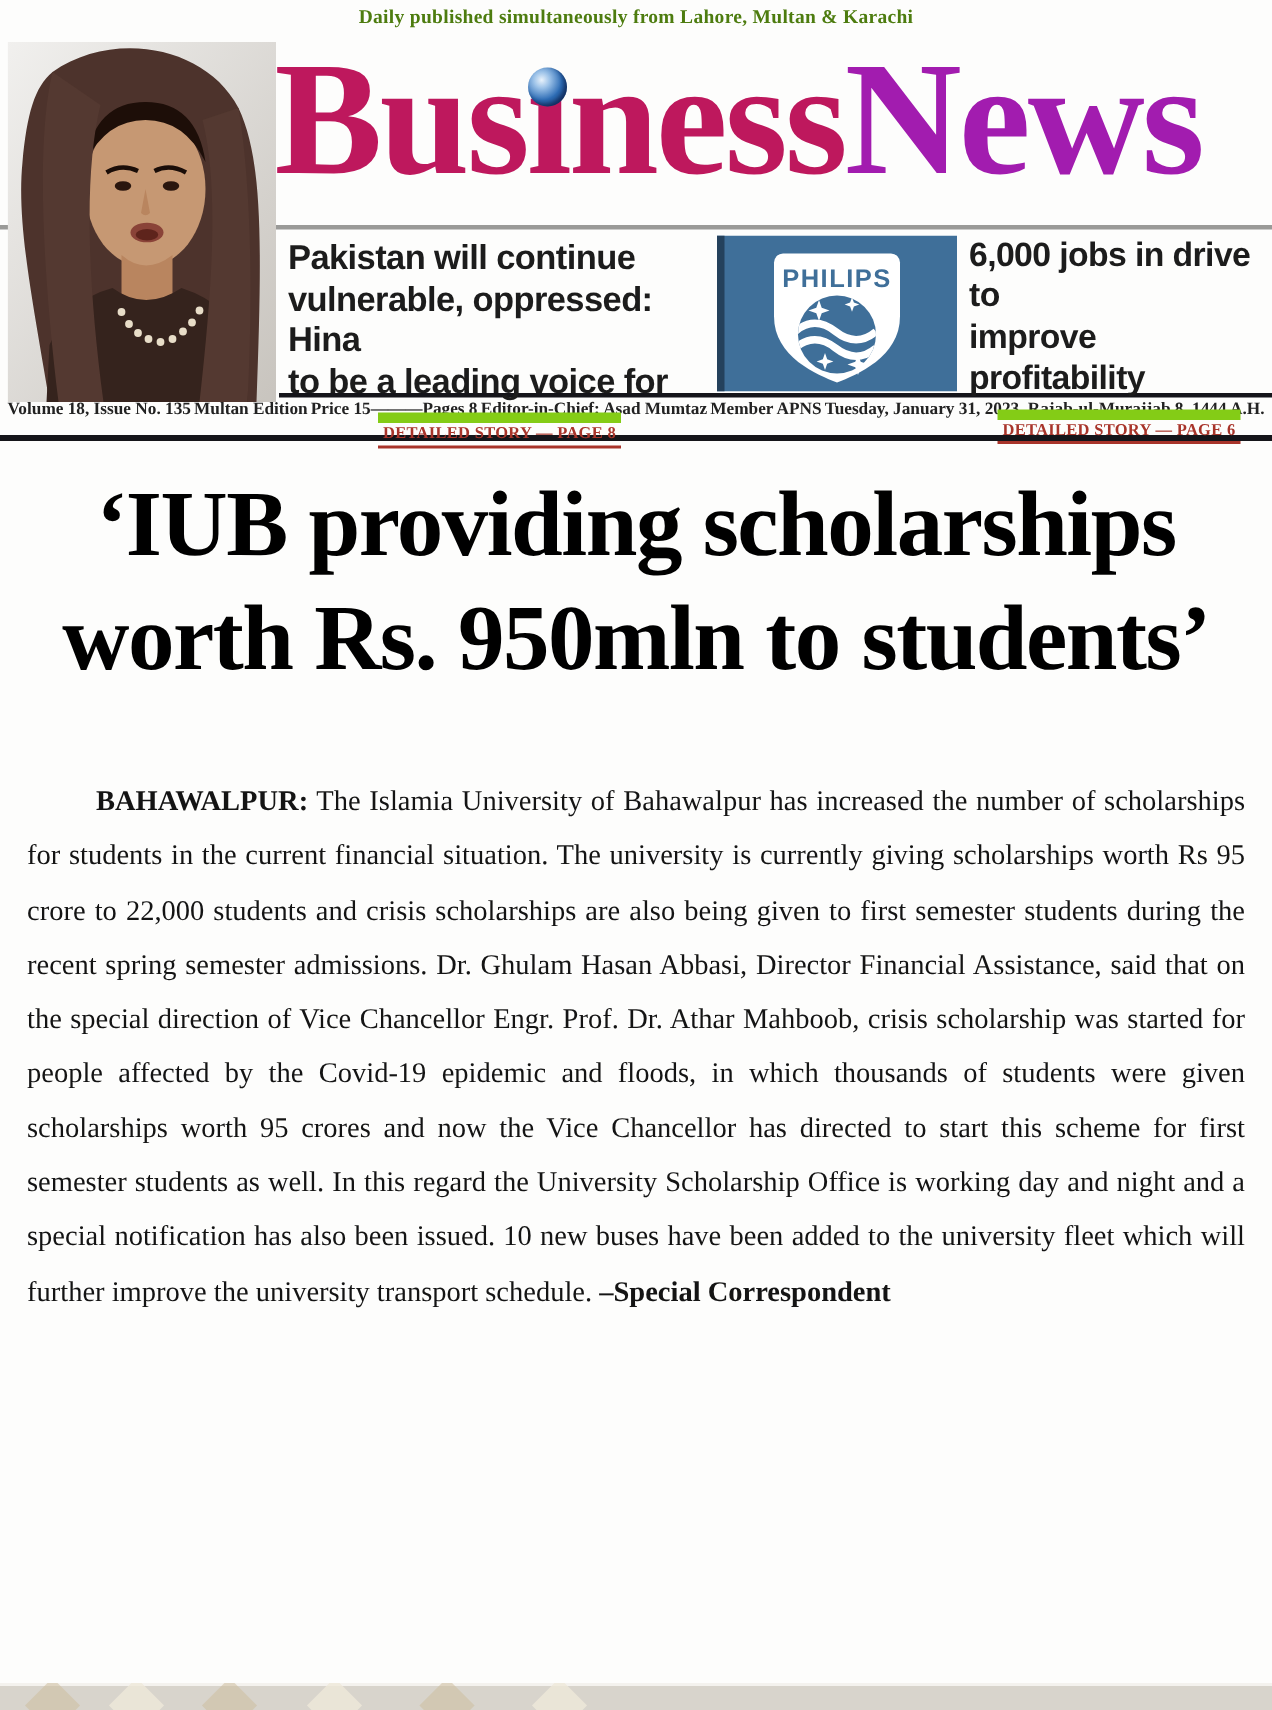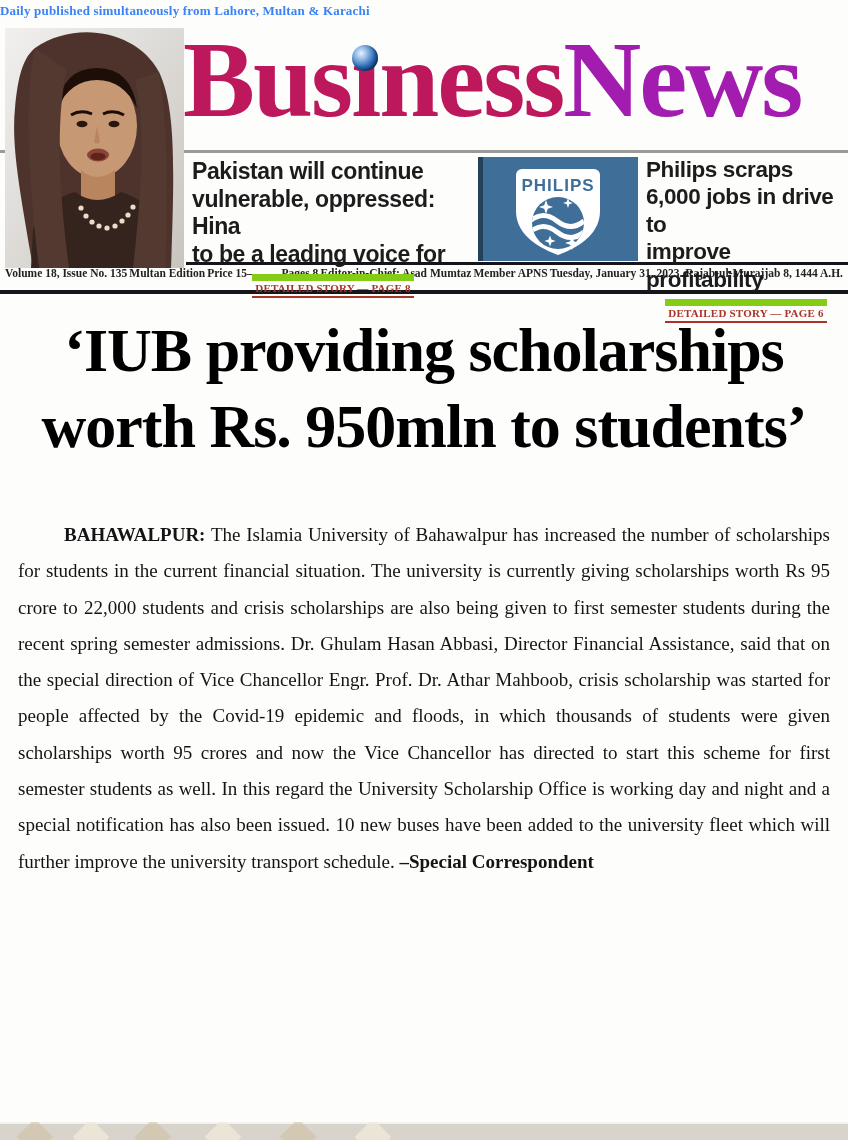--- a/index.html
+++ b/index.html
@@ -1,21 +1,21 @@
 <!DOCTYPE html>
 <html><head>
 <meta charset="utf-8">
 <style>
   html,body{margin:0;padding:0;background:#ffffff;}
   .page{position:relative;width:848px;height:1140px;background:#fdfdfc;overflow:hidden;
         font-family:"Liberation Serif","DejaVu Serif",serif;color:#1a1a1a;}
 
   
-  .tagline{position:absolute;top:3px;left:0;right:0;text-align:left;
-           font-weight:bold;font-size:13px;letter-spacing:.2px;color:#3b82f6;}
+  .tagline{position:absolute;top:3px;left:0;right:0;text-align:center;
+           font-weight:bold;font-size:13px;letter-spacing:.2px;color:#4d7c0f;}
 
   
   .masthead{position:absolute;left:183px;top:26px;height:126px;white-space:nowrap;
             font-weight:bold;font-size:108px;line-height:1;letter-spacing:-2px;}
   .mast-blue{color:#be185d;}
   .mast-gray{color:#a21caf;}
   .iwrap{position:relative;display:inline-block;}
   .globe{position:absolute;left:50%;top:19px;transform:translateX(-50%);
          width:26px;height:26px;border-radius:50%;
          background:radial-gradient(circle at 35% 32%, #e9f2fb 0%, #9cc2e8 22%, #2d6cb5 55%, #123c74 100%);
@@ -161,21 +161,20 @@
             <path d="M0,-7 L1.8,-1.8 L7,0 L1.8,1.8 L0,7 L-1.8,1.8 L-7,0 L-1.8,-1.8 Z"></path>
           </g>
         <g transform="translate(94,86)">
             <path d="M0,-7 L1.8,-1.8 L7,0 L1.8,1.8 L0,7 L-1.8,1.8 L-7,0 L-1.8,-1.8 Z"></path>
           </g>
       </g>
     </svg>
   </div>
 
   <div class="phl-headline">
-    <div>Philips scraps</div>
     <div>6,000 jobs in drive to</div>
     <div>improve profitability</div>
     <span class="story-ref"><span>DETAILED STORY — PAGE 6</span></span>
   </div>
 
   <div class="rule-black-thin"></div>
 
   <div class="info-bar">
     <span>Volume 18, Issue No. 135</span>
     <span>Multan Edition</span>

